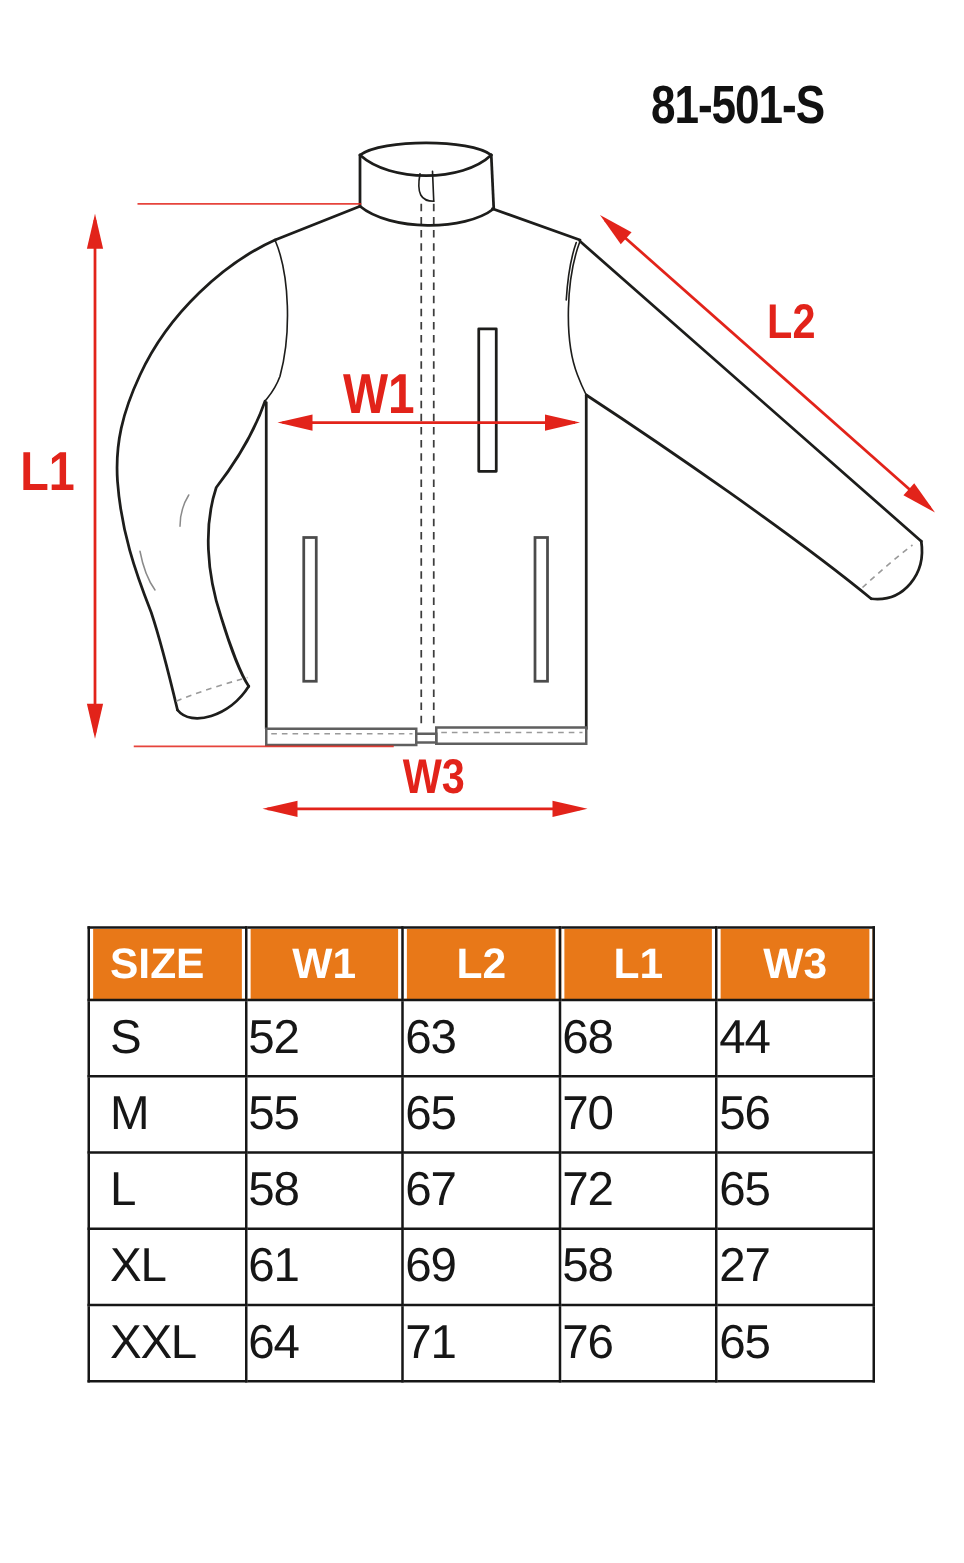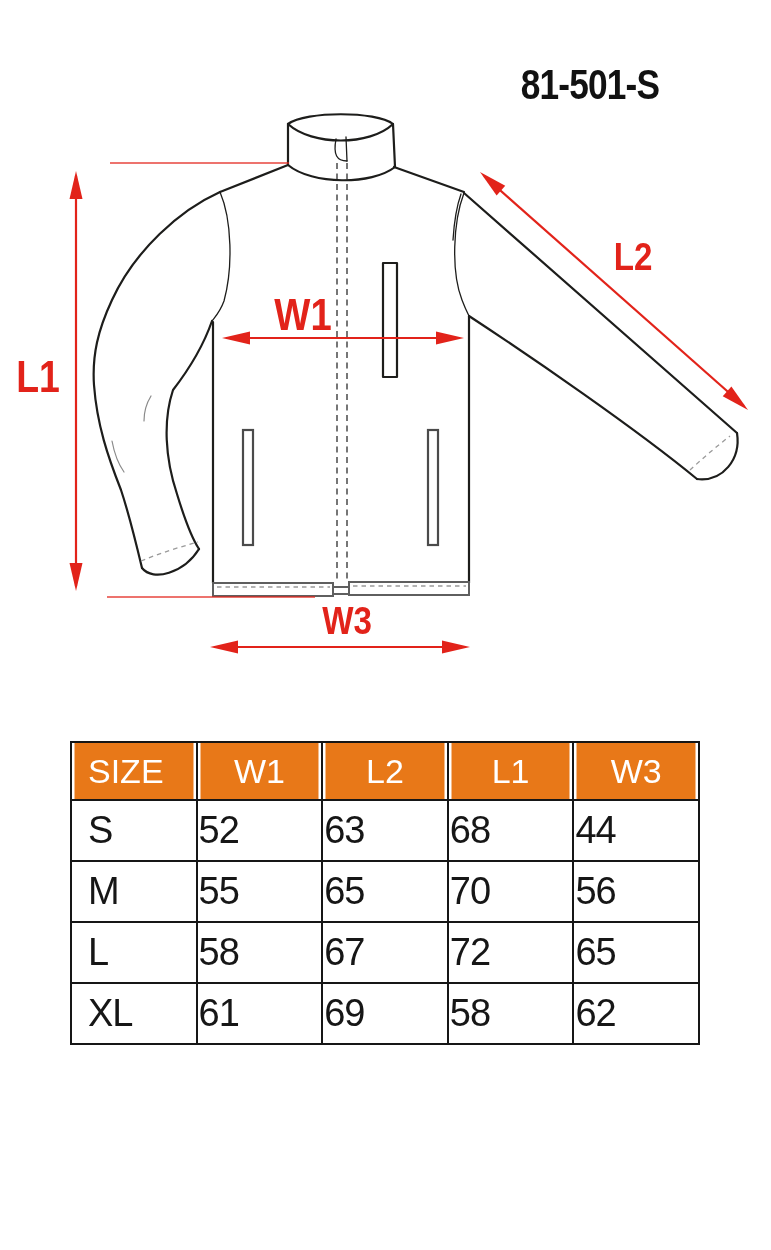--- a/index.html
+++ b/index.html
@@ -30,21 +30,21 @@
 
   
   #size-table{
     position:absolute;left:70px;top:741px;width:630px;
     border-collapse:collapse;table-layout:fixed;color:#161616;
   }
   #size-table th,#size-table td{
     border:2px solid #161616;overflow:hidden;white-space:nowrap;
   }
   #size-table th{
-    background:var(--table_header_bg,#e87818);color:#fff;font-weight:normal;
+    background:var(--table_header_bg,#e87818);color:#fff;font-weight:bold;
     font-size:34px;height:54px;text-align:center;
     box-shadow:inset 2.5px 0 0 0 #fff, inset -2.5px 0 0 0 #fff;
   }
   #size-table td{
     font-size:38px;height:57px;text-align:left;background:#fff;
     letter-spacing:-1px;
   }
   #size-table th.col-size,#size-table td.col-size{
     text-align:left;padding-left:16px;
   }
@@ -168,16 +168,23 @@
       <td>58</td>
       <td>67</td>
       <td>72</td>
       <td>65</td>
     </tr>
     <tr>
       <td class="col-size">XL</td>
       <td>61</td>
       <td>69</td>
       <td>58</td>
-      <td>62</td>
+      <td>27</td>
+    </tr>
+    <tr>
+      <td class="col-size">XXL</td>
+      <td>64</td>
+      <td>71</td>
+      <td>76</td>
+      <td>65</td>
     </tr>
   </tbody>
 </table>
 
 </body></html>

